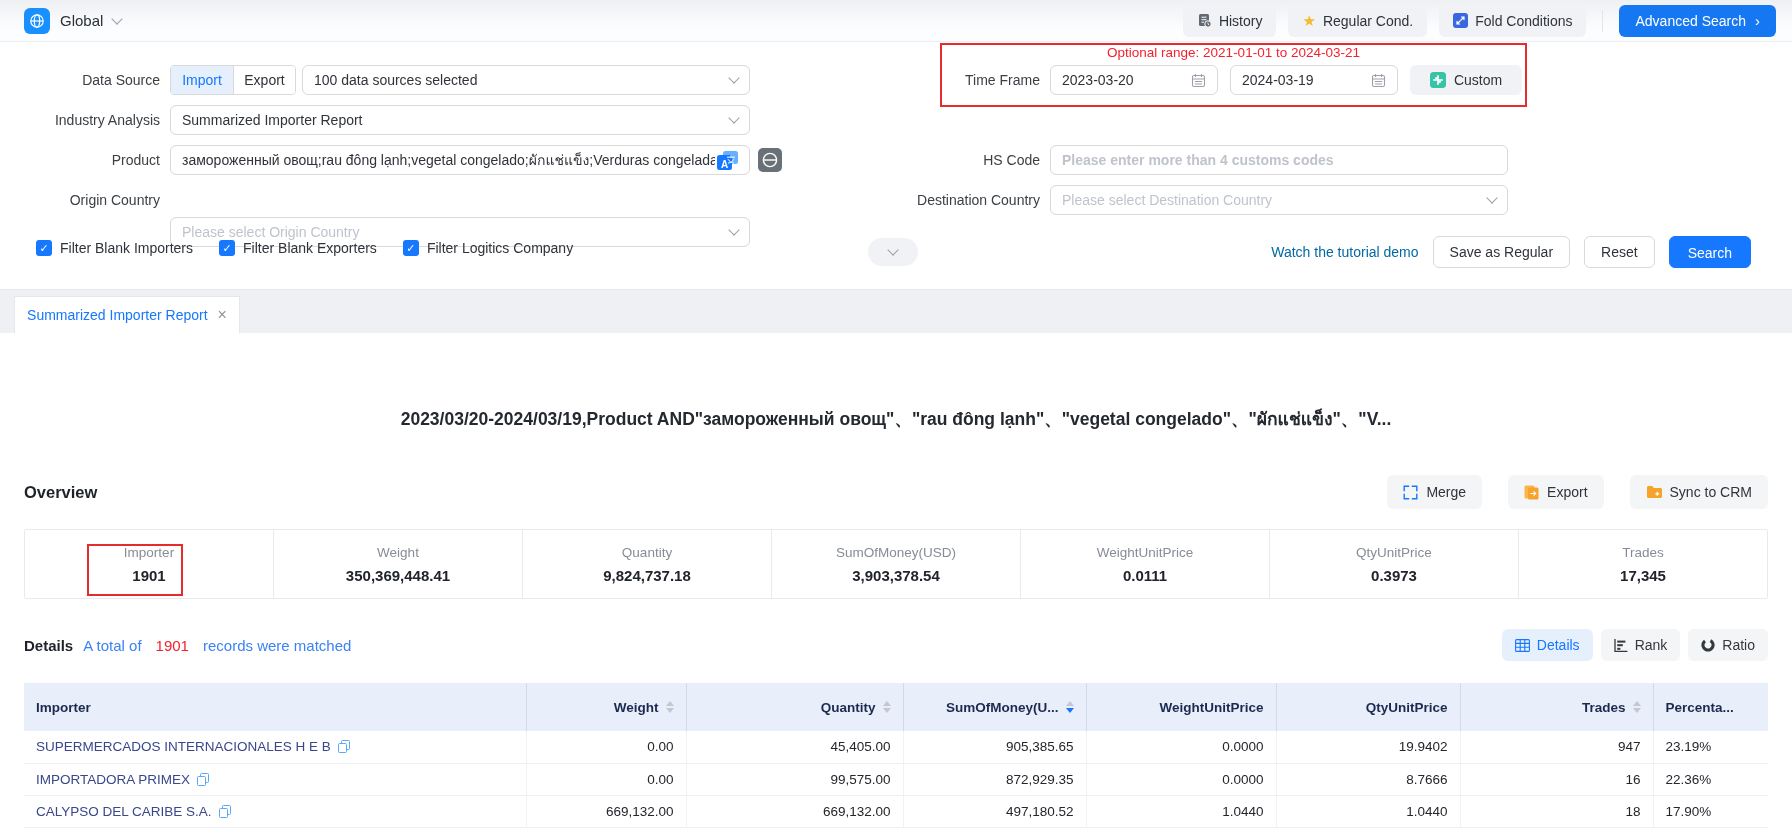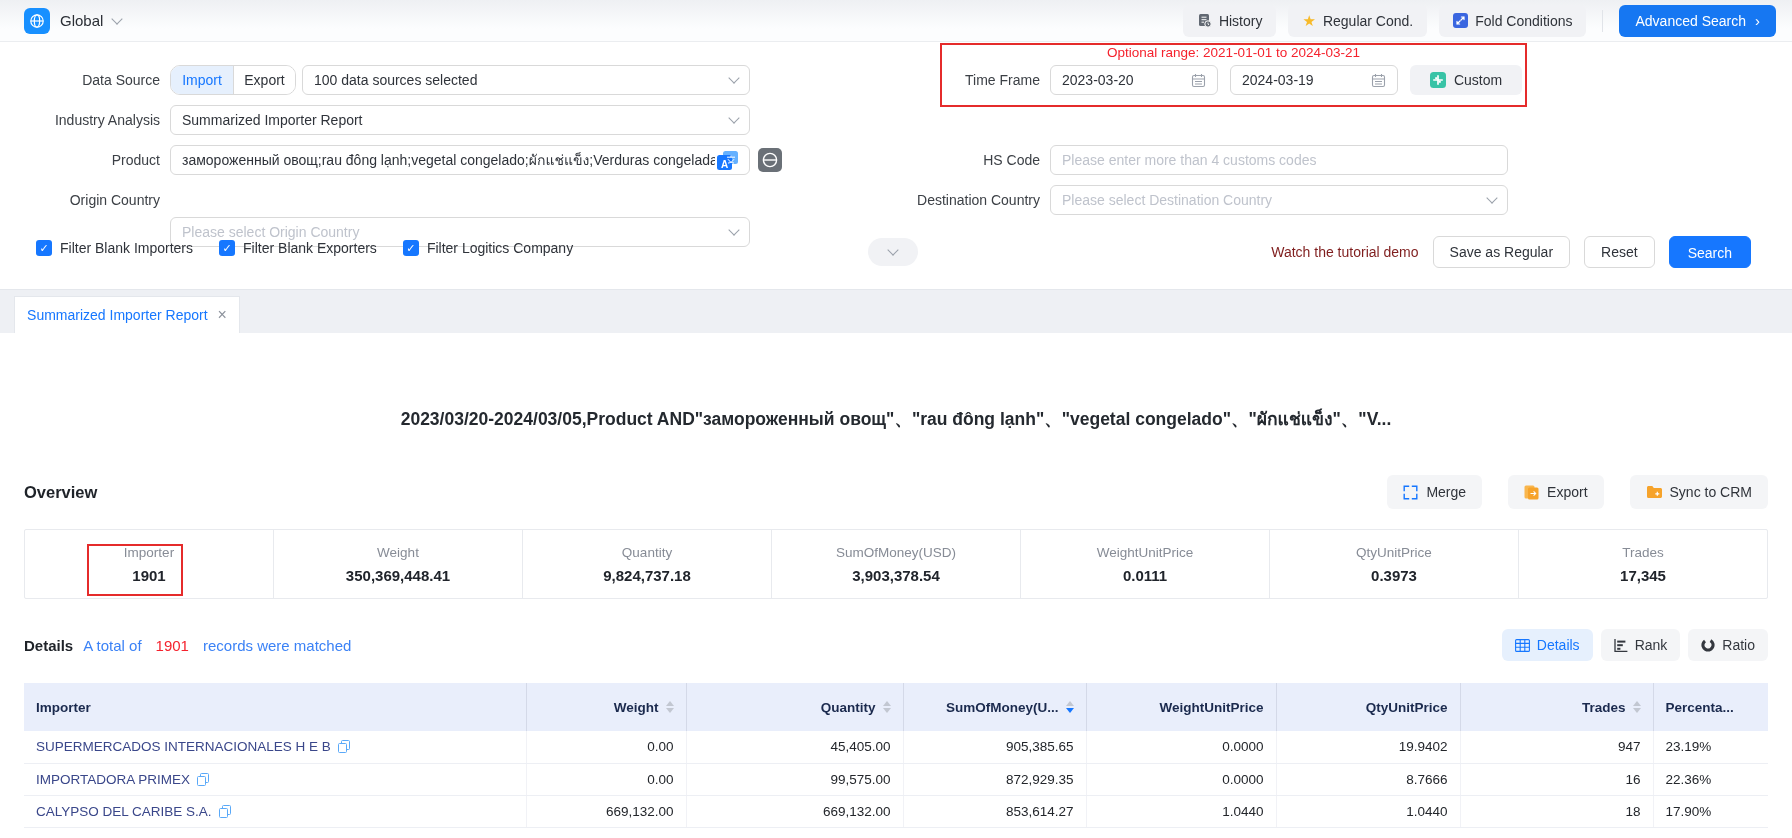--- a/index.html
+++ b/index.html
@@ -32,40 +32,40 @@
     text-align:right; }
   .lab-left { left:0; width:160px; }
   .lab-right { left:860px; width:180px; }
   .fld { position:absolute; height:30px; border:1px solid #d9d9d9; border-radius:6px;
     background:#fff; display:flex; align-items:center; padding:0 11px; font-size:14px;
     color:#2f333a; cursor:pointer; overflow:hidden; white-space:nowrap; }
   .fld .grow { flex:1; overflow:hidden; white-space:nowrap; }
   .placeholder { color:#bfc3cc; }
   .fld .chev { margin-left:8px; flex:none; }
   .seg { position:absolute; left:170px; top:23px; height:30px; display:flex;
-    border:1px solid #d9d9d9; border-radius:10px; overflow:hidden; }
+    border:1px solid #d9d9d9; border-radius:4px; overflow:hidden; }
   .seg-item { width:62px; display:flex; align-items:center; justify-content:center;
     font-size:14px; cursor:pointer; background:#fff; color:#2f333a; }
   .seg-item.active { background:#e6f0fd; color:#1677ff; }
   .seg-item + .seg-item { border-left:1px solid #d9d9d9; }
   .red-note { position:absolute; left:940px; top:3px; width:587px; text-align:center;
     font-size:13.5px; color:#f5222d; }
   .annot { position:absolute; border:2px solid #e52b2b; pointer-events:none; z-index:50; }
   .gray-lang { position:absolute; left:758px; top:106px; width:24px; height:24px; cursor:pointer; }
   .translate-badge { flex:none; margin-left:2px; }
   .cb-row { position:absolute; left:36px; top:198px; display:flex; gap:26px; align-items:center; }
   .cb-item { display:flex; align-items:center; gap:8px; cursor:pointer; }
   .cb-box { width:16px; height:16px; border-radius:3px; background:#1677ff; color:#fff;
     font-size:11px; display:flex; align-items:center; justify-content:center; }
   .cb-label { font-size:14px; color:#2f333a; }
   .collapse-pill { position:absolute; left:868px; top:196px; width:50px; height:28px;
     background:#f1f2f5; border-radius:14px; display:flex; align-items:center;
     justify-content:center; cursor:pointer; }
   .actions { position:absolute; right:41px; top:194px; display:flex; align-items:center; gap:14px; }
-  .link { font-size:14px; color:#7f1d1d; cursor:pointer; }
+  .link { font-size:14px; color:#0369a1; cursor:pointer; }
   .btn { height:32px; padding:0 16px; border:1px solid #d9d9d9; border-radius:6px; background:#fff;
     font-size:14px; color:#2f333a; cursor:pointer; font-family:inherit; }
   .btn-primary { background:#1677ff; border-color:#1677ff; color:#fff; padding:8px 18px; }
 
   
   .tabstrip { height:44px; background:#eef0f4; border-top:1px solid #e4e7ec; padding-left:14px;
     display:flex; align-items:flex-end; }
   .tab { width:226px; height:37px; background:#fff; border:1px solid #e4e7ec; border-bottom:none;
     display:flex; align-items:center; justify-content:center; gap:10px; font-size:14px;
     color:#1677ff; cursor:pointer; }
@@ -230,21 +230,21 @@
     </span>
   </div>
   <div class="gray-lang">
     <svg width="24" height="24" viewBox="0 0 24 24">
         <rect width="24" height="24" rx="5" fill="#6a7077"></rect>
         <circle cx="12" cy="12" r="6.6" fill="none" stroke="#fff" stroke-width="1.4"></circle>
         <path d="M5.4 12h13.2" stroke="#fff" stroke-width="1.4"></path>
       </svg>
   </div>
   <div class="f-label lab-right" style="top:103px;">HS Code</div>
-  <div class="fld" style="left:1050px; top:103px; width:458px; cursor:text;">
+  <div class="fld" style="left:1050px; top:103px; width:458px; cursor:text;font-weight:bold;">
     <span class="grow placeholder">Please enter more than 4 customs codes</span>
   </div>
 
   <div class="f-label lab-left" style="top:143px;">Origin Country</div>
   <div class="fld" style="left:170px; top:143px; width:580px;margin-top:32px;">
     <span class="grow placeholder">Please select Origin Country</span>
     <span class="chev"></span>
   </div>
   <div class="f-label lab-right" style="top:143px;">Destination Country</div>
   <div class="fld" style="left:1050px; top:143px; width:458px;">
@@ -278,21 +278,21 @@
 </div>
 
 <div class="tabstrip">
   <div class="tab">
     <span>Summarized Importer Report</span>
     <span class="tab-close">×</span>
   </div>
 </div>
 
 <div class="content">
-  <div class="report-title">2023/03/20-2024/03/05,Product AND"замороженный овощ"、"rau đông lạnh"、"vegetal congelado"、"ผักแช่แข็ง"、"V...</div>
+  <div class="report-title">2023/03/20-2024/03/19,Product AND"замороженный овощ"、"rau đông lạnh"、"vegetal congelado"、"ผักแช่แข็ง"、"V...</div>
 
   <div class="overview-row">
     <div class="h-overview">Overview</div>
     <div class="chip-group">
       <button class="chip-btn">
         <span>
           <svg width="15" height="15" viewBox="0 0 15 15" fill="none" stroke="#1677ff" stroke-width="1.4">
               <path d="M6.2 1.2H1.2v5M6.2 13.8H1.2v-5M8.8 1.2h5v5M8.8 13.8h5v-5"></path>
             </svg>
         </span>
@@ -488,21 +488,21 @@
           <td class="num">16</td>
           <td>22.36%</td>
         </tr>
         <tr>
           <td class="importer-cell"><span>CALYPSO DEL CARIBE S.A.</span><span class="copy-icon"><svg width="12" height="13" viewBox="0 0 12 13">
                 <rect x="3.5" y="0.5" width="8" height="9" rx="1" fill="none" stroke="#5aa9f8"></rect>
                 <rect x="0.5" y="3.5" width="8" height="9" rx="1" fill="#fff" stroke="#5aa9f8"></rect>
               </svg></span></td>
           <td class="num">669,132.00</td>
           <td class="num">669,132.00</td>
-          <td class="num">853,614.27</td>
+          <td class="num">497,180.52</td>
           <td class="num">1.0440</td>
           <td class="num">1.0440</td>
           <td class="num">18</td>
           <td>17.90%</td>
         </tr>
       </tbody>
   </table>
 </div>
 
 <div class="annot" style="left:87px; top:544px; width:96px; height:52px;"></div>

